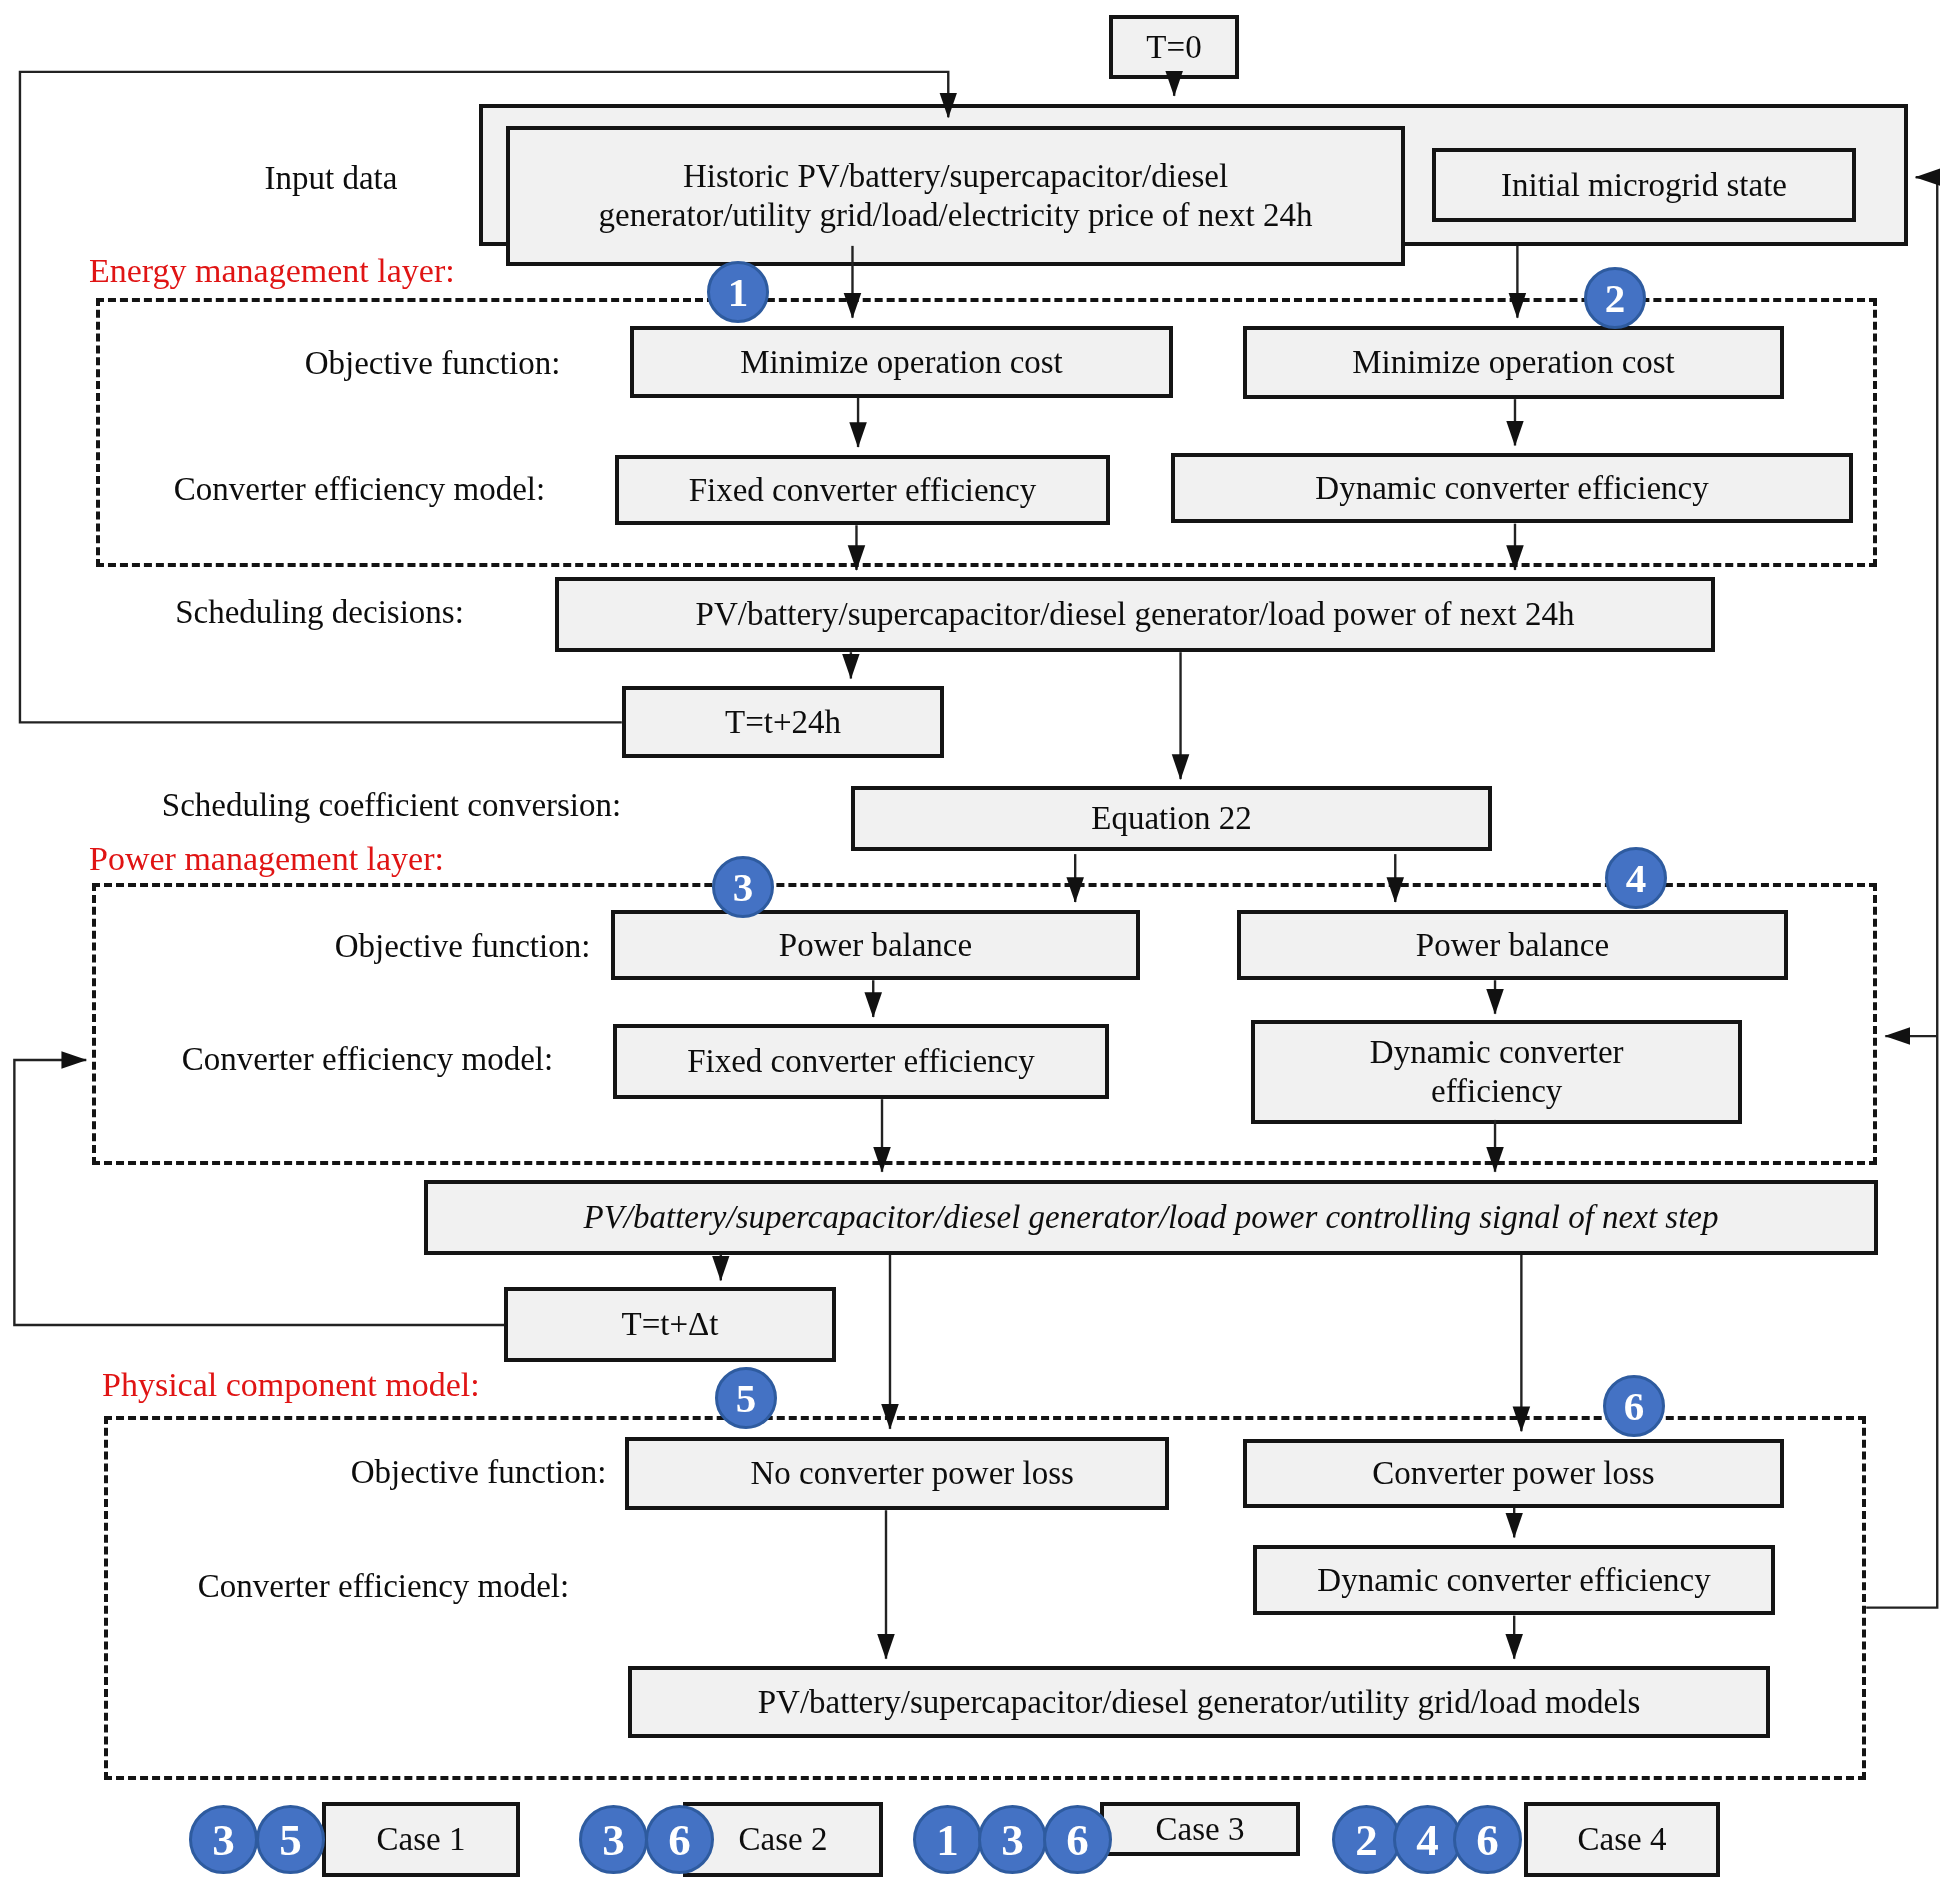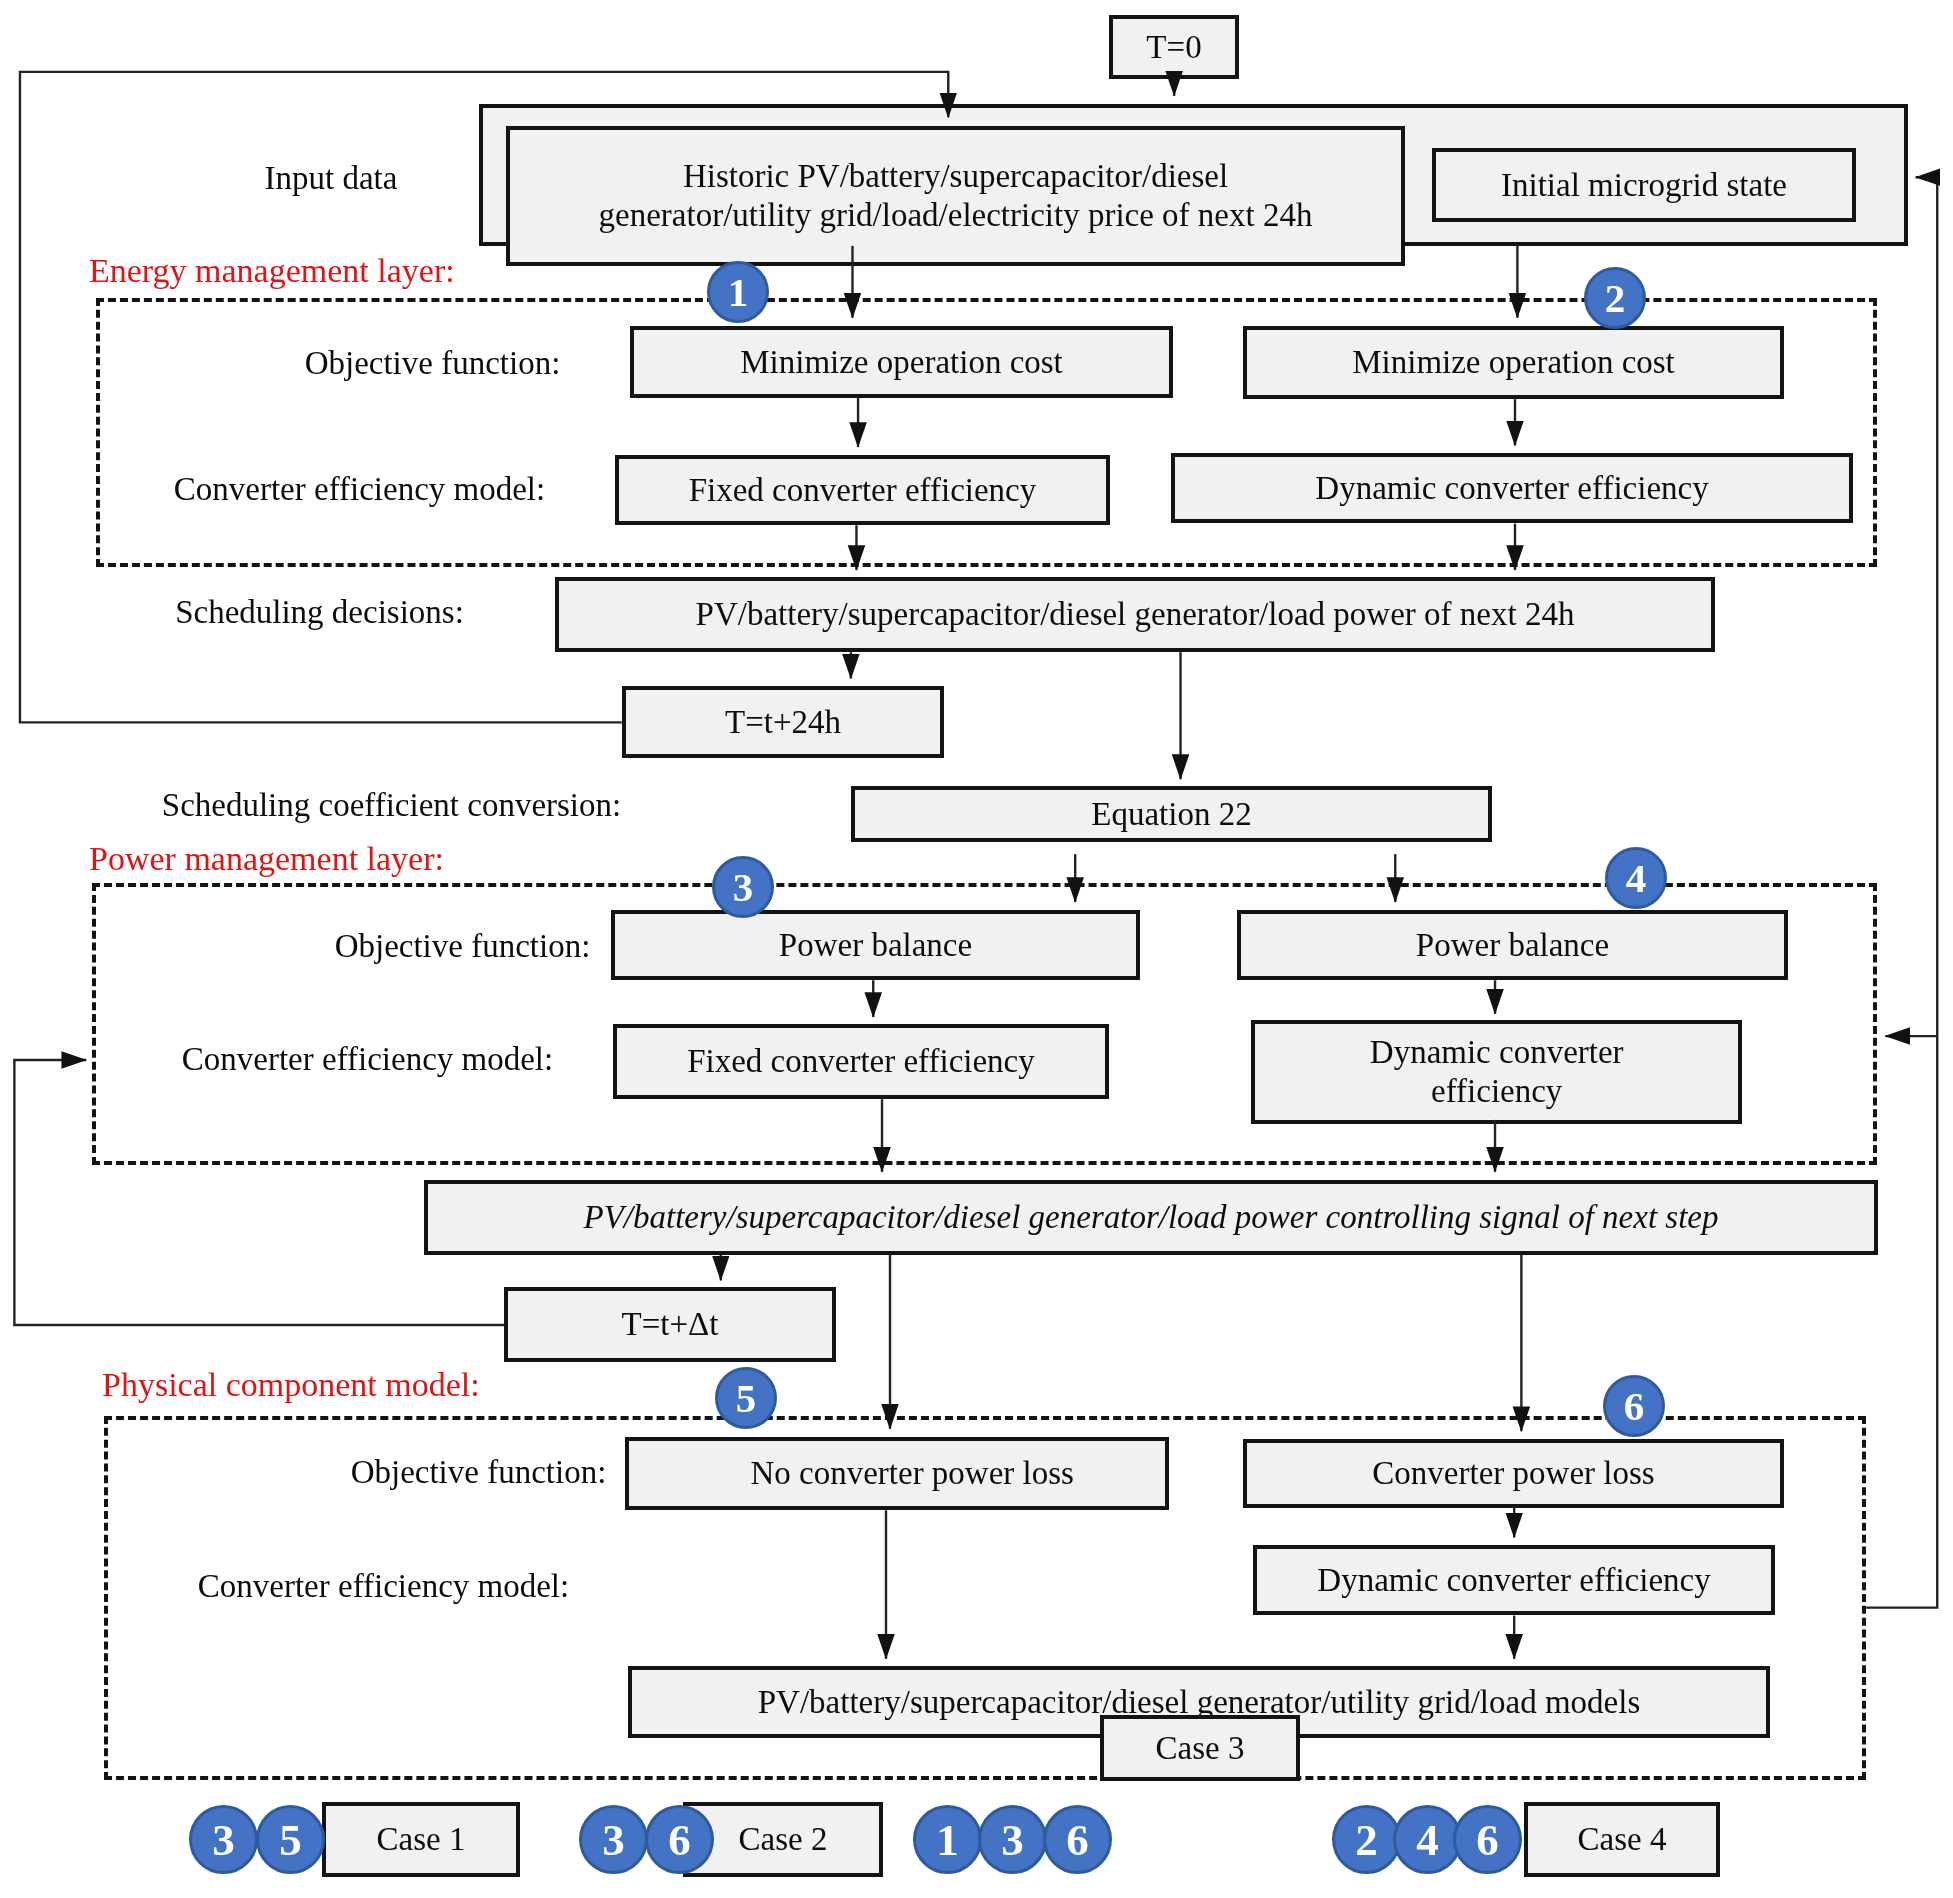--- a/index.html
+++ b/index.html
@@ -122,21 +122,21 @@
   <div class="lbl" style="left:142px;top:594px;width:355px;">Scheduling decisions:</div>
   <div class="box" style="left:555px;top:577px;width:1160px;height:75px;">
     <span>PV/battery/supercapacitor/diesel generator/load power of next 24h</span>
   </div>
 
   <div class="box" style="left:622px;top:686px;width:322px;height:72px;">
     <span>T=t+24h</span>
   </div>
 
   <div class="lbl" style="left:112px;top:787px;width:559px;">Scheduling coefficient conversion:</div>
-  <div class="box" style="left:851px;top:786px;width:641px;height:56px;font-family:Liberation Serif, serif;">
+  <div class="box" style="left:851px;top:786px;width:641px;height:65px;font-family:Liberation Serif, serif;">
     <span>Equation 22</span>
   </div>
 
   <div class="lbl red" style="left:89px;top:840px;">Power management layer:</div>
 
   <div class="circ sm" style="left:712px;top:856px;">
     <span>3</span>
   </div>
   <div class="circ sm" style="left:1605px;top:847px;">
     <span>4</span>
@@ -215,21 +215,21 @@
 
   <div class="circ lg" style="left:913px;top:1805px;">
     <span>1</span>
   </div>
   <div class="circ lg" style="left:978px;top:1805px;">
     <span>3</span>
   </div>
   <div class="circ lg" style="left:1043px;top:1805px;">
     <span>6</span>
   </div>
-  <div class="box" style="left:1100px;top:1715px;width:200px;height:66px;">
+  <div class="box" style="left:1100px;top:1802px;width:200px;height:54px;">
     <span>Case 3</span>
   </div>
 
   <div class="circ lg" style="left:1332px;top:1805px;">
     <span>2</span>
   </div>
   <div class="circ lg" style="left:1393px;top:1805px;">
     <span>4</span>
   </div>
   <div class="circ lg" style="left:1453px;top:1805px;">

